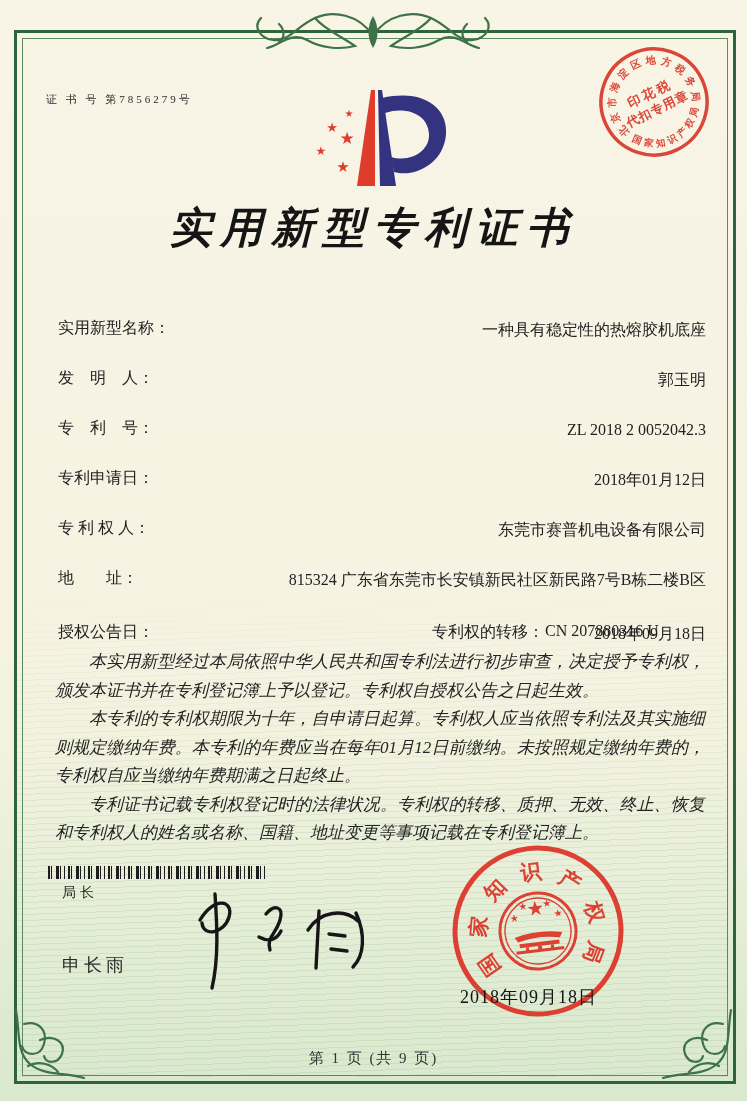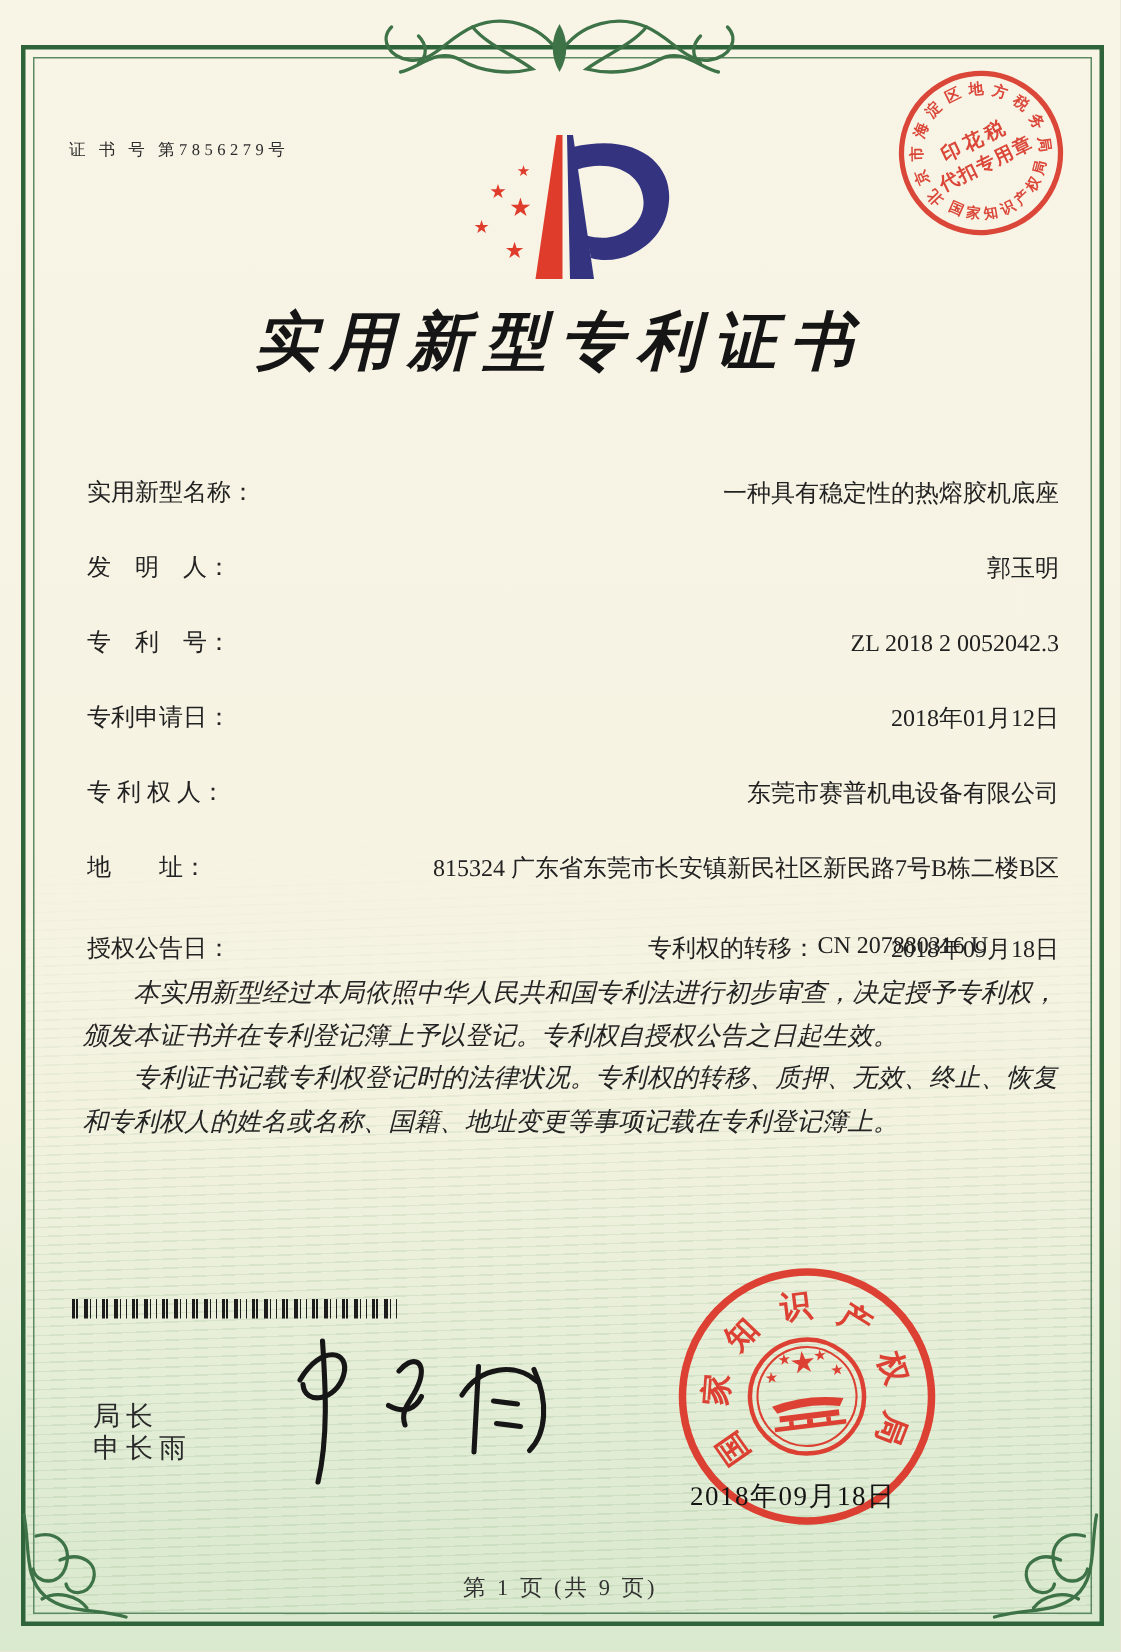--- a/index.html
+++ b/index.html
@@ -26,21 +26,21 @@
   .title{position:absolute; left:0; right:0; top:200px; text-align:center; font-size:42px; font-weight:bold; letter-spacing:9px; color:#151515;font-style:italic;}
   .field-row{position:absolute; left:58px; width:648px; font-size:16px; color:#222;}
   .field-row .label{position:absolute; left:0; top:0; white-space:nowrap;}
   .field-row .value{position:absolute; left:92px; top:0; width:556px; line-height:23px;text-align:right;}
   .grant-no-label{position:absolute; left:374px; top:0; white-space:nowrap;}
   .grant-no-value{position:absolute; left:487px; top:0; white-space:nowrap;text-align:center;}
   .body-text{position:absolute; left:55px; top:648px; width:650px; font-size:17px; font-style:italic; color:#242424;}
   .body-text p{margin:0; text-indent:2em; text-align:justify; line-height:28.5px;}
   .barcode{position:absolute; left:48px; top:866px; width:218px; height:13px;
     background:repeating-linear-gradient(90deg,#1c1c1c 0 2px,transparent 2px 3px,#1c1c1c 3px 4px,transparent 4px 8px,#1c1c1c 8px 11px,transparent 11px 12px,#1c1c1c 12px 13px,transparent 13px 16px,#1c1c1c 16px 17px,transparent 17px 20px);}
-  .signer-title{position:absolute; left:62px; top:932px; font-size:18px; letter-spacing:4px; font-family:Liberation Mono, monospace; color:#2a2a2a;}
+  .signer-title{position:absolute; left:62px; top:884px; font-size:14px; letter-spacing:4px; font-family:Liberation Mono, monospace; color:#2a2a2a;}
   .signer-name{position:absolute; left:62px; top:953px; font-size:18px; letter-spacing:4px; font-family:"Liberation Sans","DejaVu Sans",sans-serif; color:#2a2a2a;text-align:right;}
   .signature{position:absolute; left:172px; top:880px; width:212px; height:116px;}
   .seal{position:absolute; left:450px; top:843px; width:176px; height:176px; transform:rotate(-7deg); opacity:.93;}
   .seal text{fill:#dc3427; font-weight:bold; font-family:"Liberation Sans","DejaVu Sans",sans-serif;}
   .seal .arc-main text{font-size:21px;}
   .seal-date{position:absolute; left:460px; top:985px; font-size:18px; letter-spacing:1px; color:#141414; z-index:5;}
   .footer{position:absolute; left:0; right:0; top:1049px; text-align:center; font-size:15px; letter-spacing:2px; color:#333;}
   .orn-stroke{fill:none; stroke:#3e7247; stroke-width:2.2; stroke-linecap:round;}
 </style>
 </head>
@@ -156,20 +156,21 @@
   </div>
   <div class="field-row" style="top:622px;">
     <span class="label">授权公告日：</span>
     <span class="value">2018年09月18日</span>
     <span class="grant-no-label">专利权的转移：</span>
     <span class="grant-no-value">CN 207880316 U</span>
   </div>
 
   <div class="body-text">
     <p>本实用新型经过本局依照中华人民共和国专利法进行初步审查，决定授予专利权，颁发本证书并在专利登记簿上予以登记。专利权自授权公告之日起生效。</p>
+    <p>本专利的专利权期限为十年，自申请日起算。专利权人应当依照专利法及其实施细则规定缴纳年费。本专利的年费应当在每年01月12日前缴纳。未按照规定缴纳年费的，专利权自应当缴纳年费期满之日起终止。</p>
     <p>专利证书记载专利权登记时的法律状况。专利权的转移、质押、无效、终止、恢复和专利权人的姓名或名称、国籍、地址变更等事项记载在专利登记簿上。</p>
   </div>
 
   <div class="barcode"></div>
 
   <div class="signer-title">局长</div>
   <div class="signer-name">申长雨</div>
 
   <svg class="signature" viewBox="0 0 212 116">
     <g fill="none" stroke="#161616" stroke-width="3.4" stroke-linecap="round" stroke-linejoin="round">

